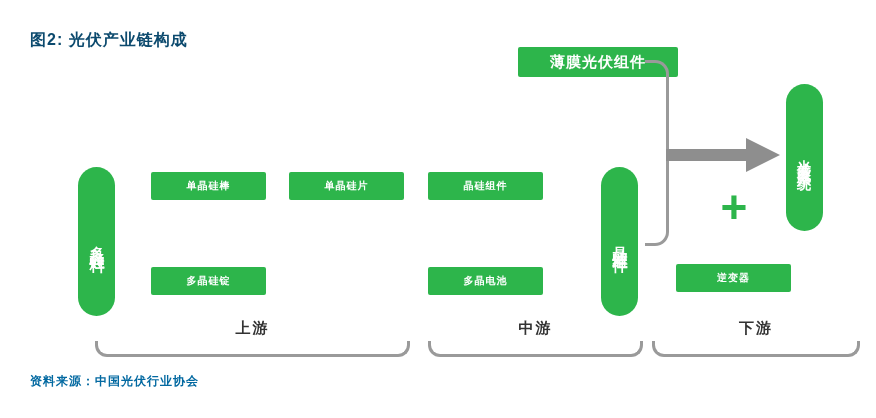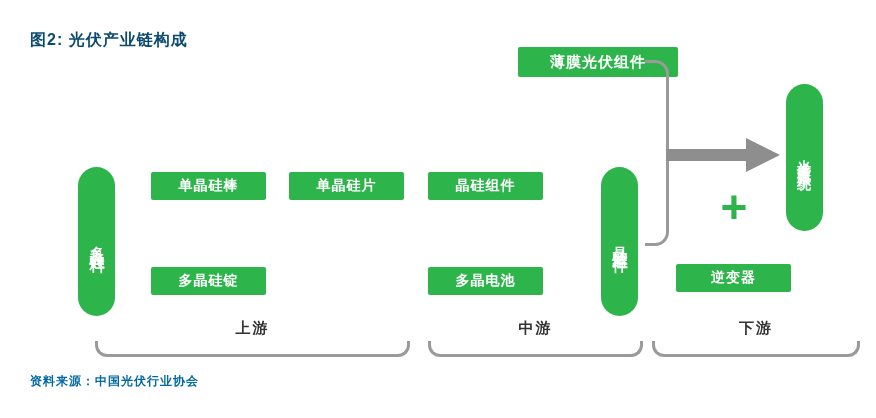--- a/index.html
+++ b/index.html
@@ -24,21 +24,21 @@
     letter-spacing: 1px;
   }
 
   
   .gbox {
     position: absolute;
     width: 115px;
     height: 28px;
     background: #2db54b;
     color: #ffffff;
-    font-size: 14px;
+    font-size: 10px;
     font-weight: bold;
     display: flex;
     align-items: center;
     justify-content: center;
     border-radius: 2px;
     letter-spacing: 1px;
   }
   .gbox.wide {
     width: 160px;
     height: 30px;

